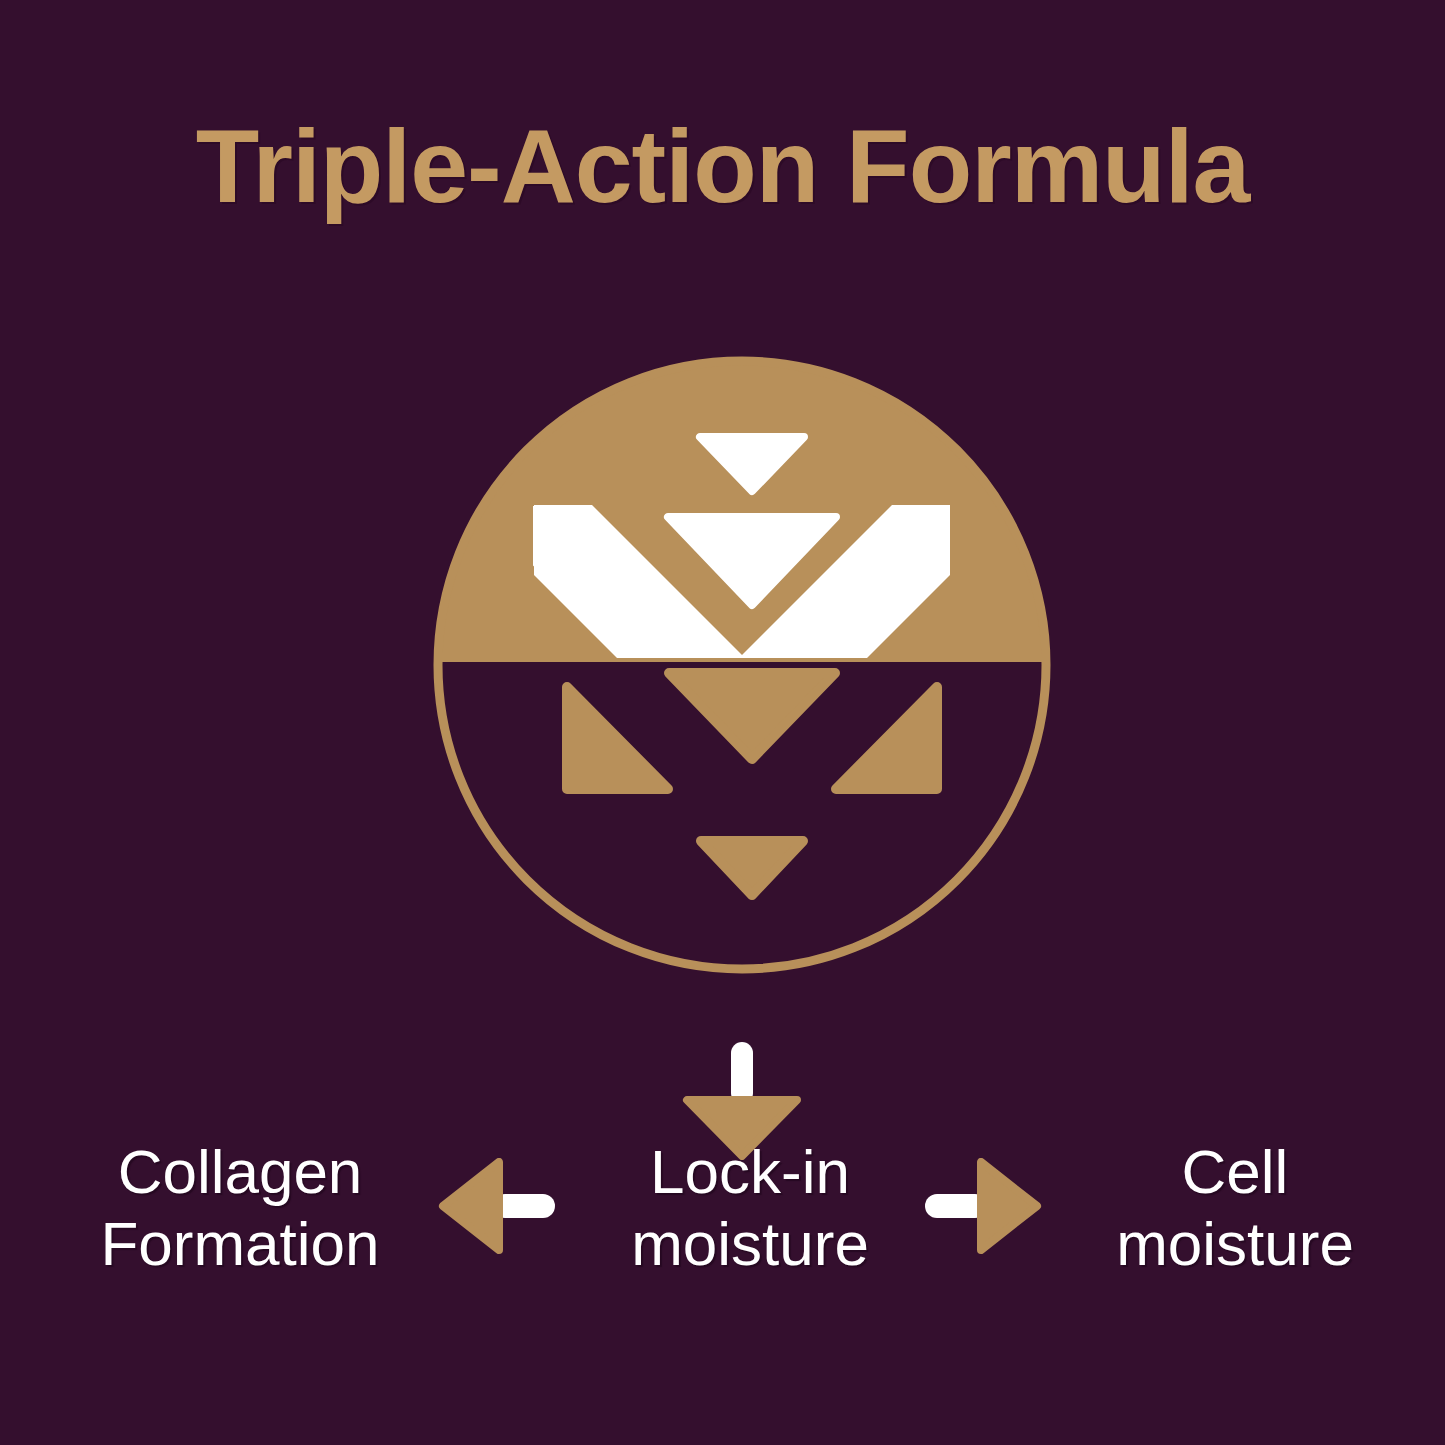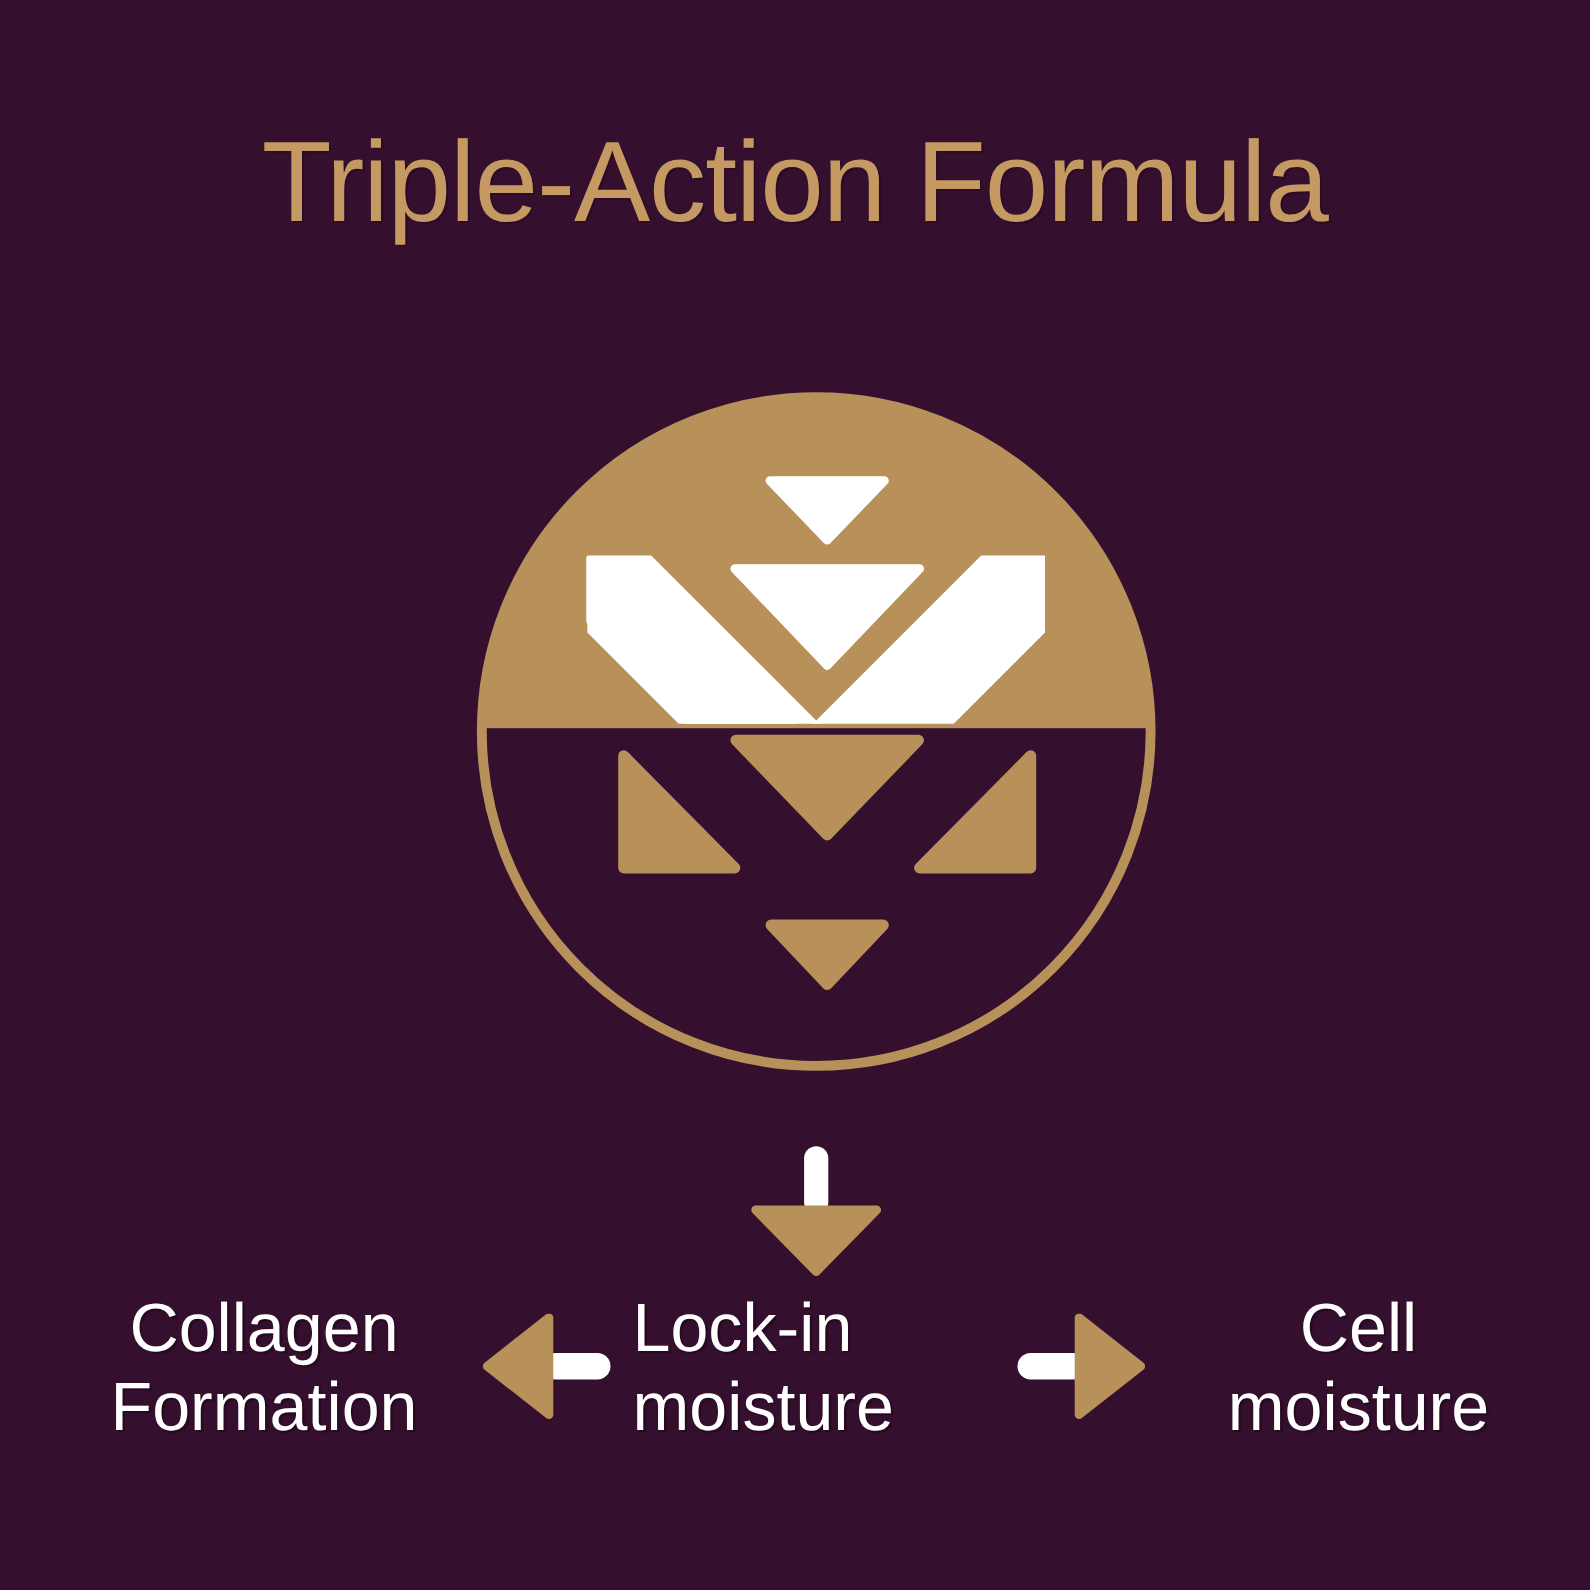--- a/index.html
+++ b/index.html
@@ -19,21 +19,21 @@
   
   .title {
     position: absolute;
     left: 0;
     top: 112px;
     width: 1445px;
     text-align: center;
     color: #C49A62;
     font-family: "Liberation Sans", sans-serif;
     font-size: 104px;
-    font-weight: 400;
+    font-weight: 700;
     letter-spacing: -1px;
     line-height: 1.05;
     white-space: nowrap;
     text-shadow: 2px 2px 0 rgba(40,8,34,0.55);
   }
 
   
   .icon-wrap {
     position: absolute;
     left: 432px;
@@ -50,36 +50,36 @@
     top: 1038px;
     width: 130px;
     height: 122px;
   }
   .down-arrow svg { display: block; width: 130px; height: 122px; }
 
   
   .bottom-row {
     position: absolute;
     left: 0;
-    top: 1172px;
+    top: 1136px;
     width: 1445px;
     height: 200px;
   }
   .blabel {
     position: absolute;
     color: #FFFFFF;
     font-family: "Liberation Sans", sans-serif;
     font-size: 62px;
     font-weight: 400;
     line-height: 1.16;
     text-shadow: 2px 2px 1px rgba(30,5,26,0.6);
     white-space: pre-line;
   }
   .blabel.col-left   { left: 60px;   width: 360px;  text-align: center; }
-  .blabel.col-mid    { left: 575px;  width: 350px;  text-align: left; }
+  .blabel.col-mid    { left: 575px;  width: 350px;  text-align: center; }
   .blabel.col-right  { left: 1055px; width: 360px;  text-align: center; }
 
   .arrow-h {
     position: absolute;
     top: 22px;
     width: 120px;
     height: 96px;
   }
   .arrow-h svg { display: block; width: 120px; height: 96px; }
   .arrow-left  { left: 437px; }

